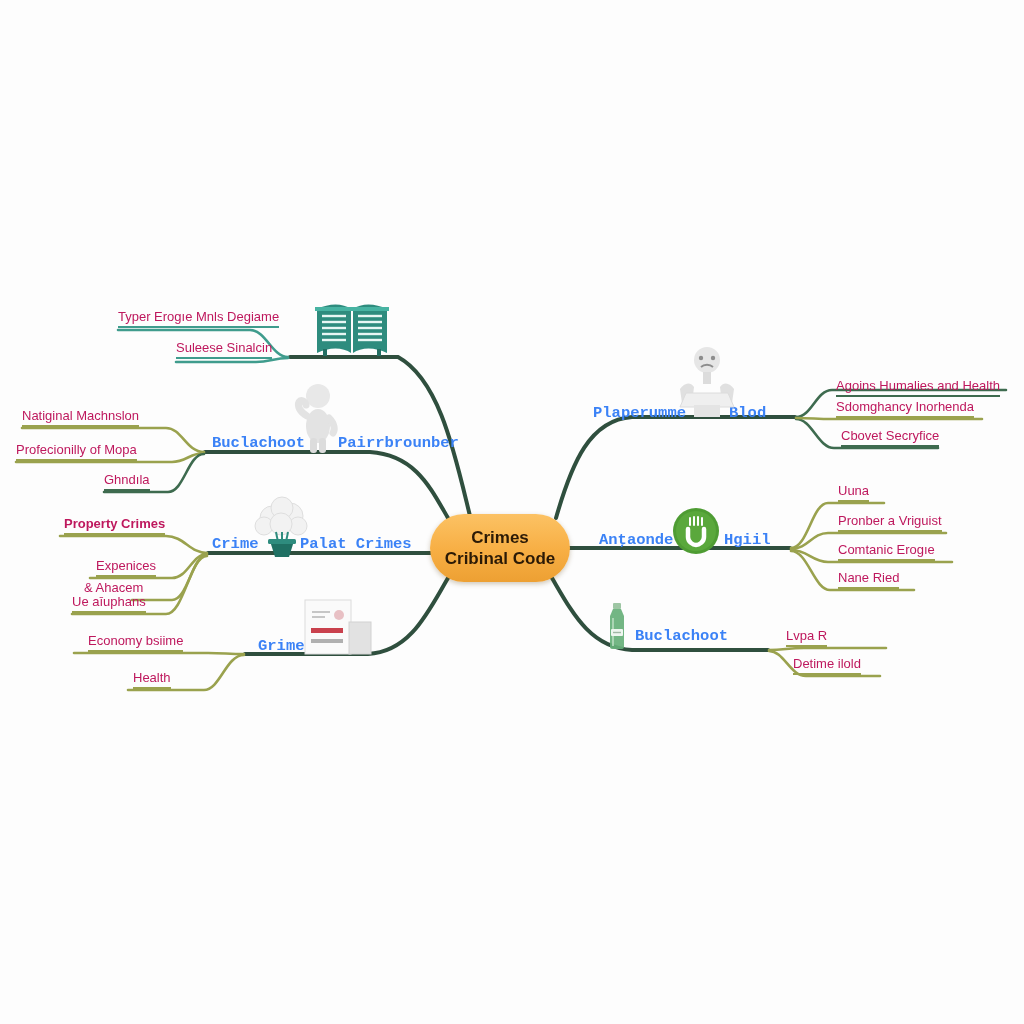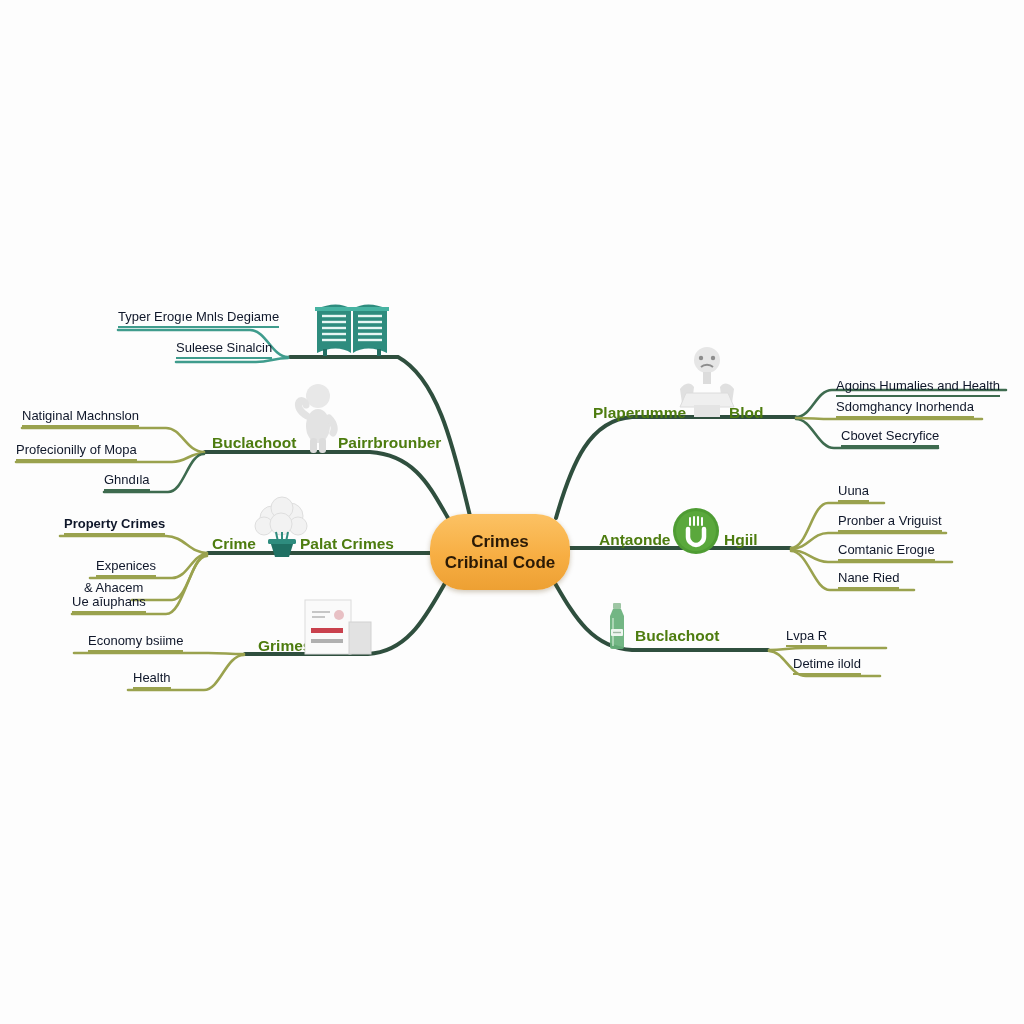--- a/index.html
+++ b/index.html
@@ -25,51 +25,52 @@
     height: 1024px;
     pointer-events: none;
   }
 
   
   .center-node {
     position: absolute;
     left: 430px;
     top: 514px;
     width: 140px;
-    height: 76px;
+    height: 68px;
     border-radius: 34px;
     background: linear-gradient(180deg, #fcc264 0%, #f7ae43 55%, #eda033 100%);
     box-shadow: 0 2px 5px rgba(90,60,10,0.28);
     display: flex;
     flex-direction: column;
     align-items: center;
     justify-content: center;
     color: #2b1a06;
     font-weight: bold;
     font-size: 17px;
     line-height: 21px;
     text-align: center;
     z-index: 40;
   }
 
   
   .branch-label {
     position: absolute;
     font-weight: bold;
     font-size: 15.5px;
-    color: #4d7c0f;
+    color: #3b82f6;
     white-space: nowrap;
     z-index: 30;
+    font-family: Liberation Mono, monospace;
   }
 
   
   .leaf {
     position: absolute;
     font-size: 13px;
-    color: #0f172a;
+    color: #be185d;
     white-space: nowrap;
     padding-bottom: 2px;
     z-index: 25;
   }
   .leaf.teal    { border-bottom: 2px solid #3f9c8d; }
   .leaf.dgreen  { border-bottom: 2px solid #3e6b4f; }
   .leaf.olive   { border-bottom: 2px solid #9aa24e; }
   .leaf.nounder { border-bottom: none; }
 
   

